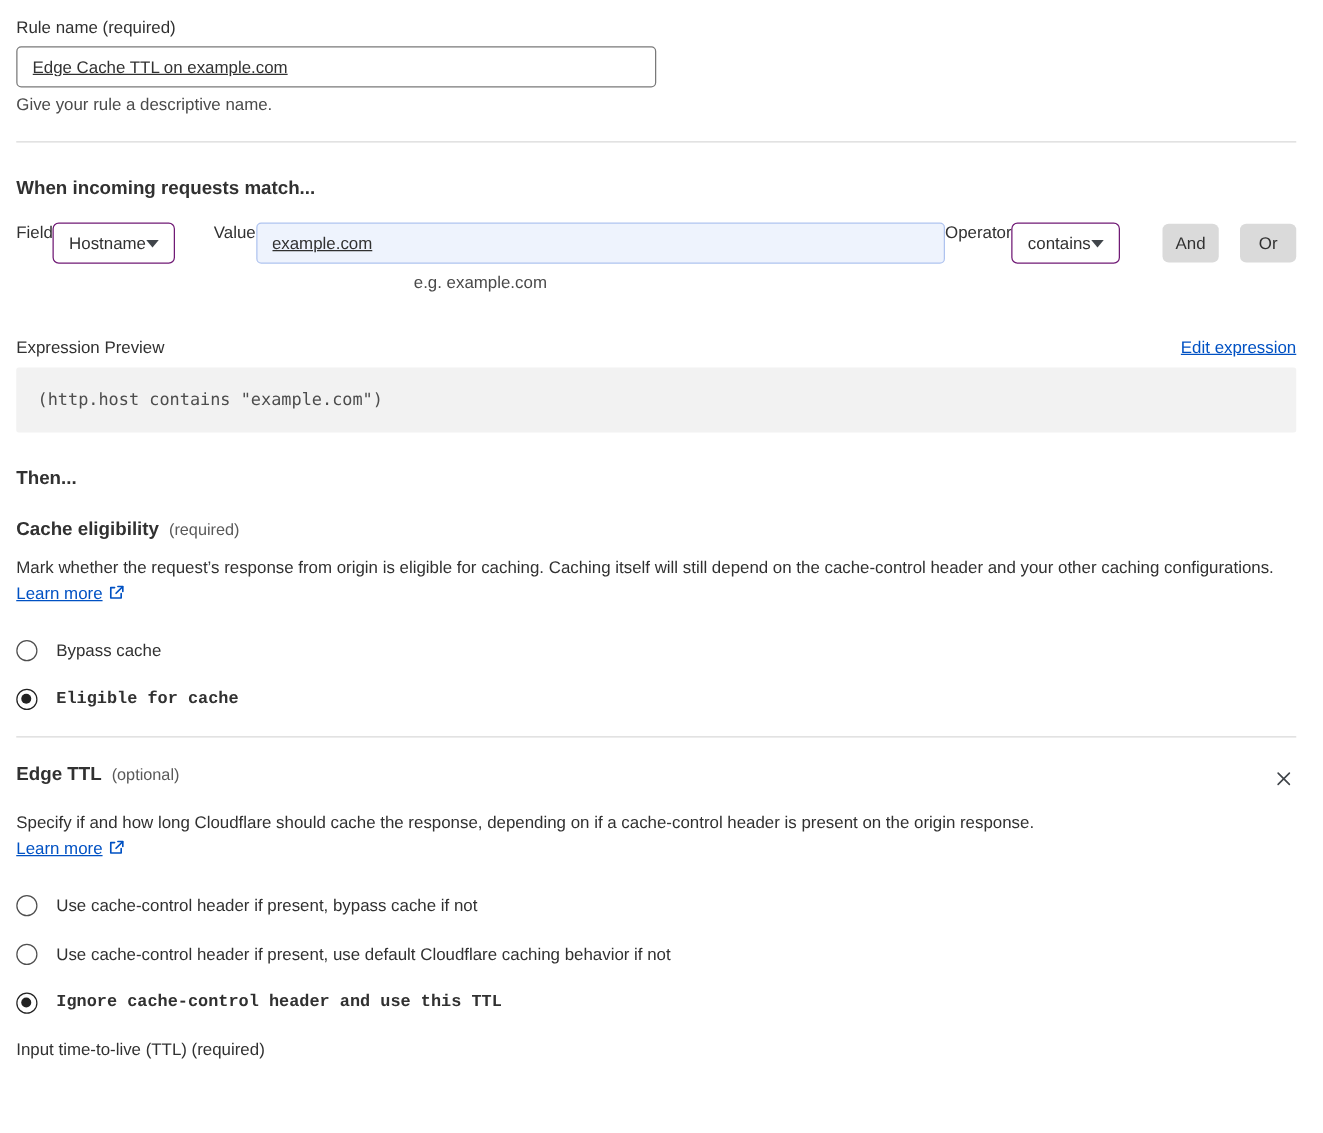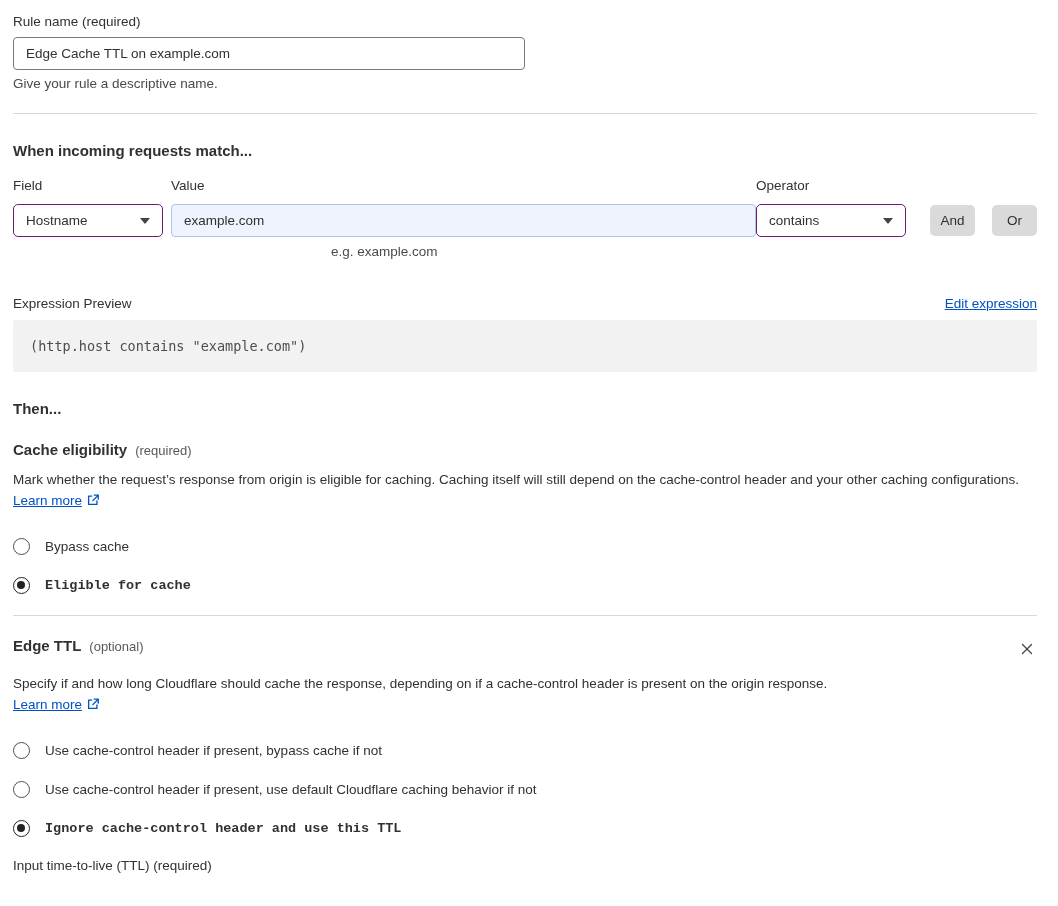--- a/index.html
+++ b/index.html
@@ -21,29 +21,30 @@
     font-family: "Liberation Sans", sans-serif;
     font-size: 13.5px;
     color: #313131;
     height: 33px;
     border: 1px solid #797979;
     border-radius: 4px;
     padding: 3px 12px;
     background: #ffffff;
     width: 100%;
     outline: none;
+    text-decoration: underline;
   }
   .rule-name-wrap { width: 512px; }
 
   hr.divider { border: none; border-top: 1px solid #d9d9d9; margin: 22px 0 0 0; }
 
   
   .match-section { margin-top: 19px; }
   .match-row { display: flex; align-items: flex-end; margin-top: 19px; }
-  .match-col { display: flex; flex-direction: column; }
+  .match-col { display: flex; flex-direction: row; }
   .match-col .field-label { margin-bottom: 11px; }
   .col-field { width: 150px; margin-right: 8px; }
   .col-operator { width: 150px; margin-right: 10px; }
   .col-value { flex: 1; }
 
   .select-box {
     height: 33px;
     border: 1px solid #701a75;
     border-radius: 5px;
     background: #fff;

